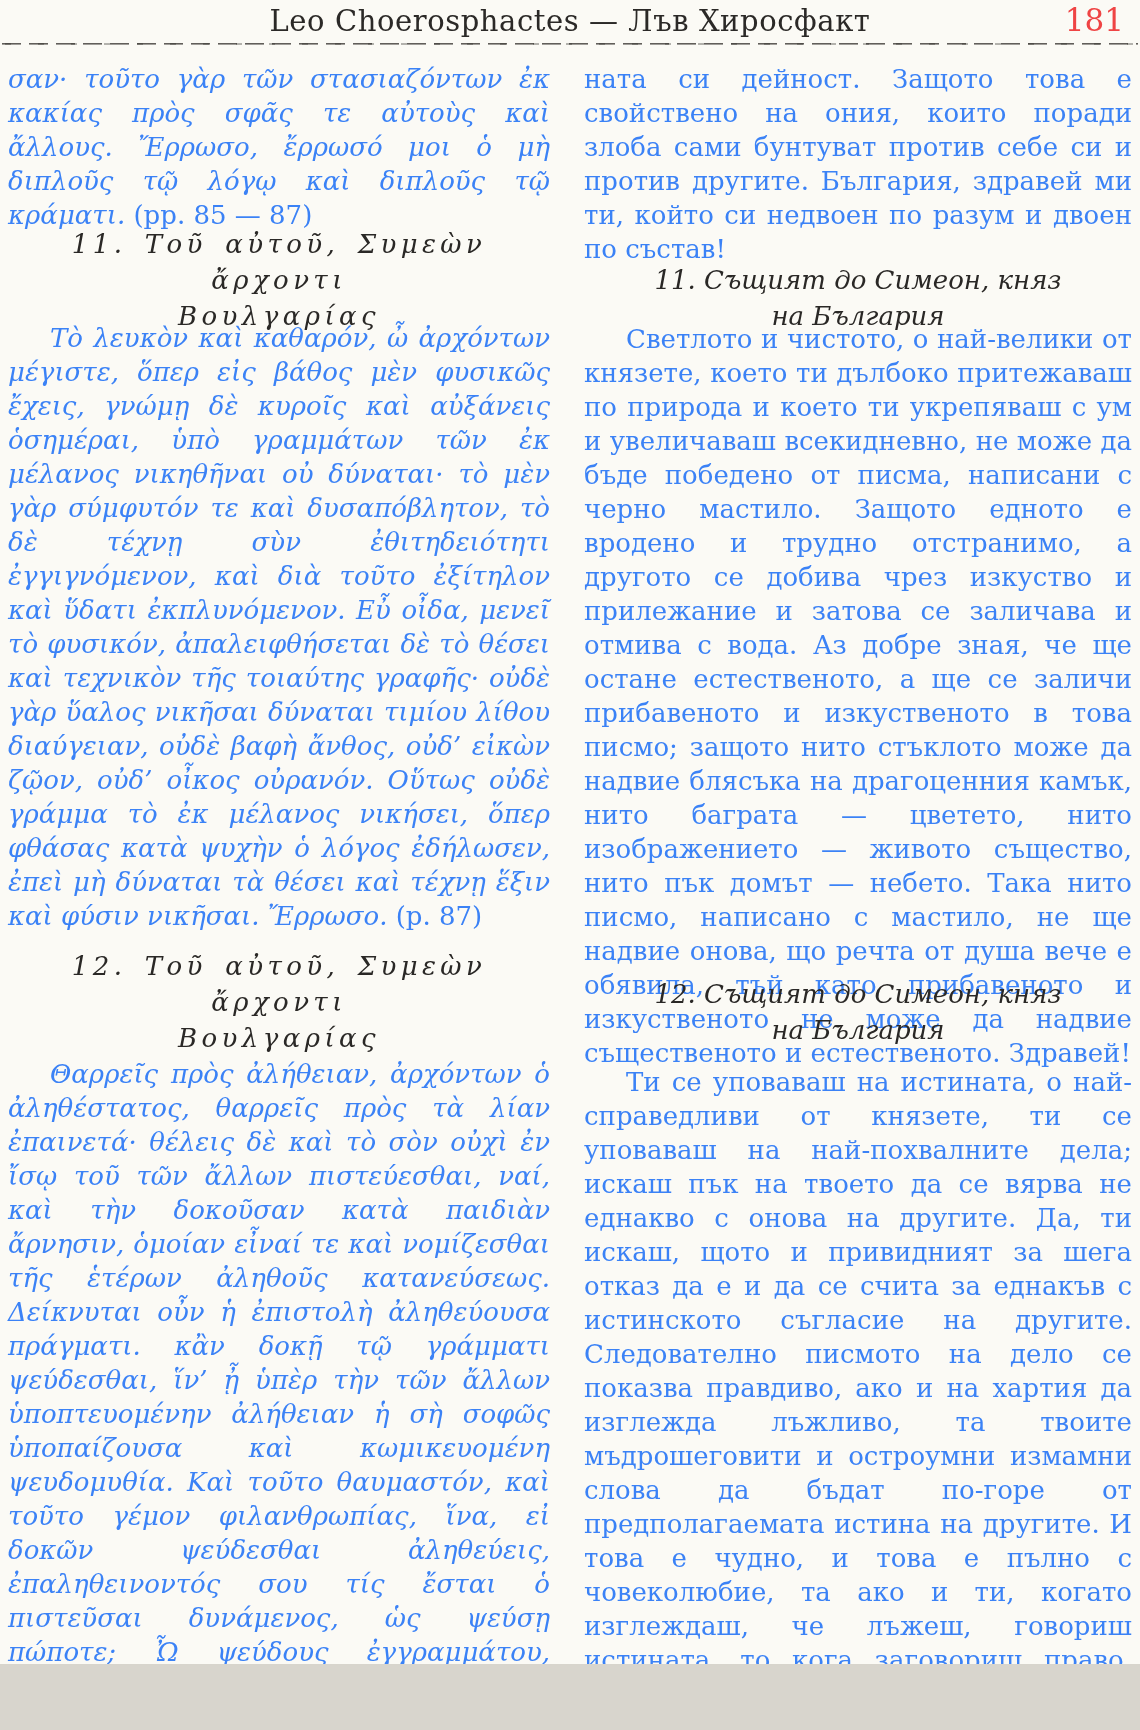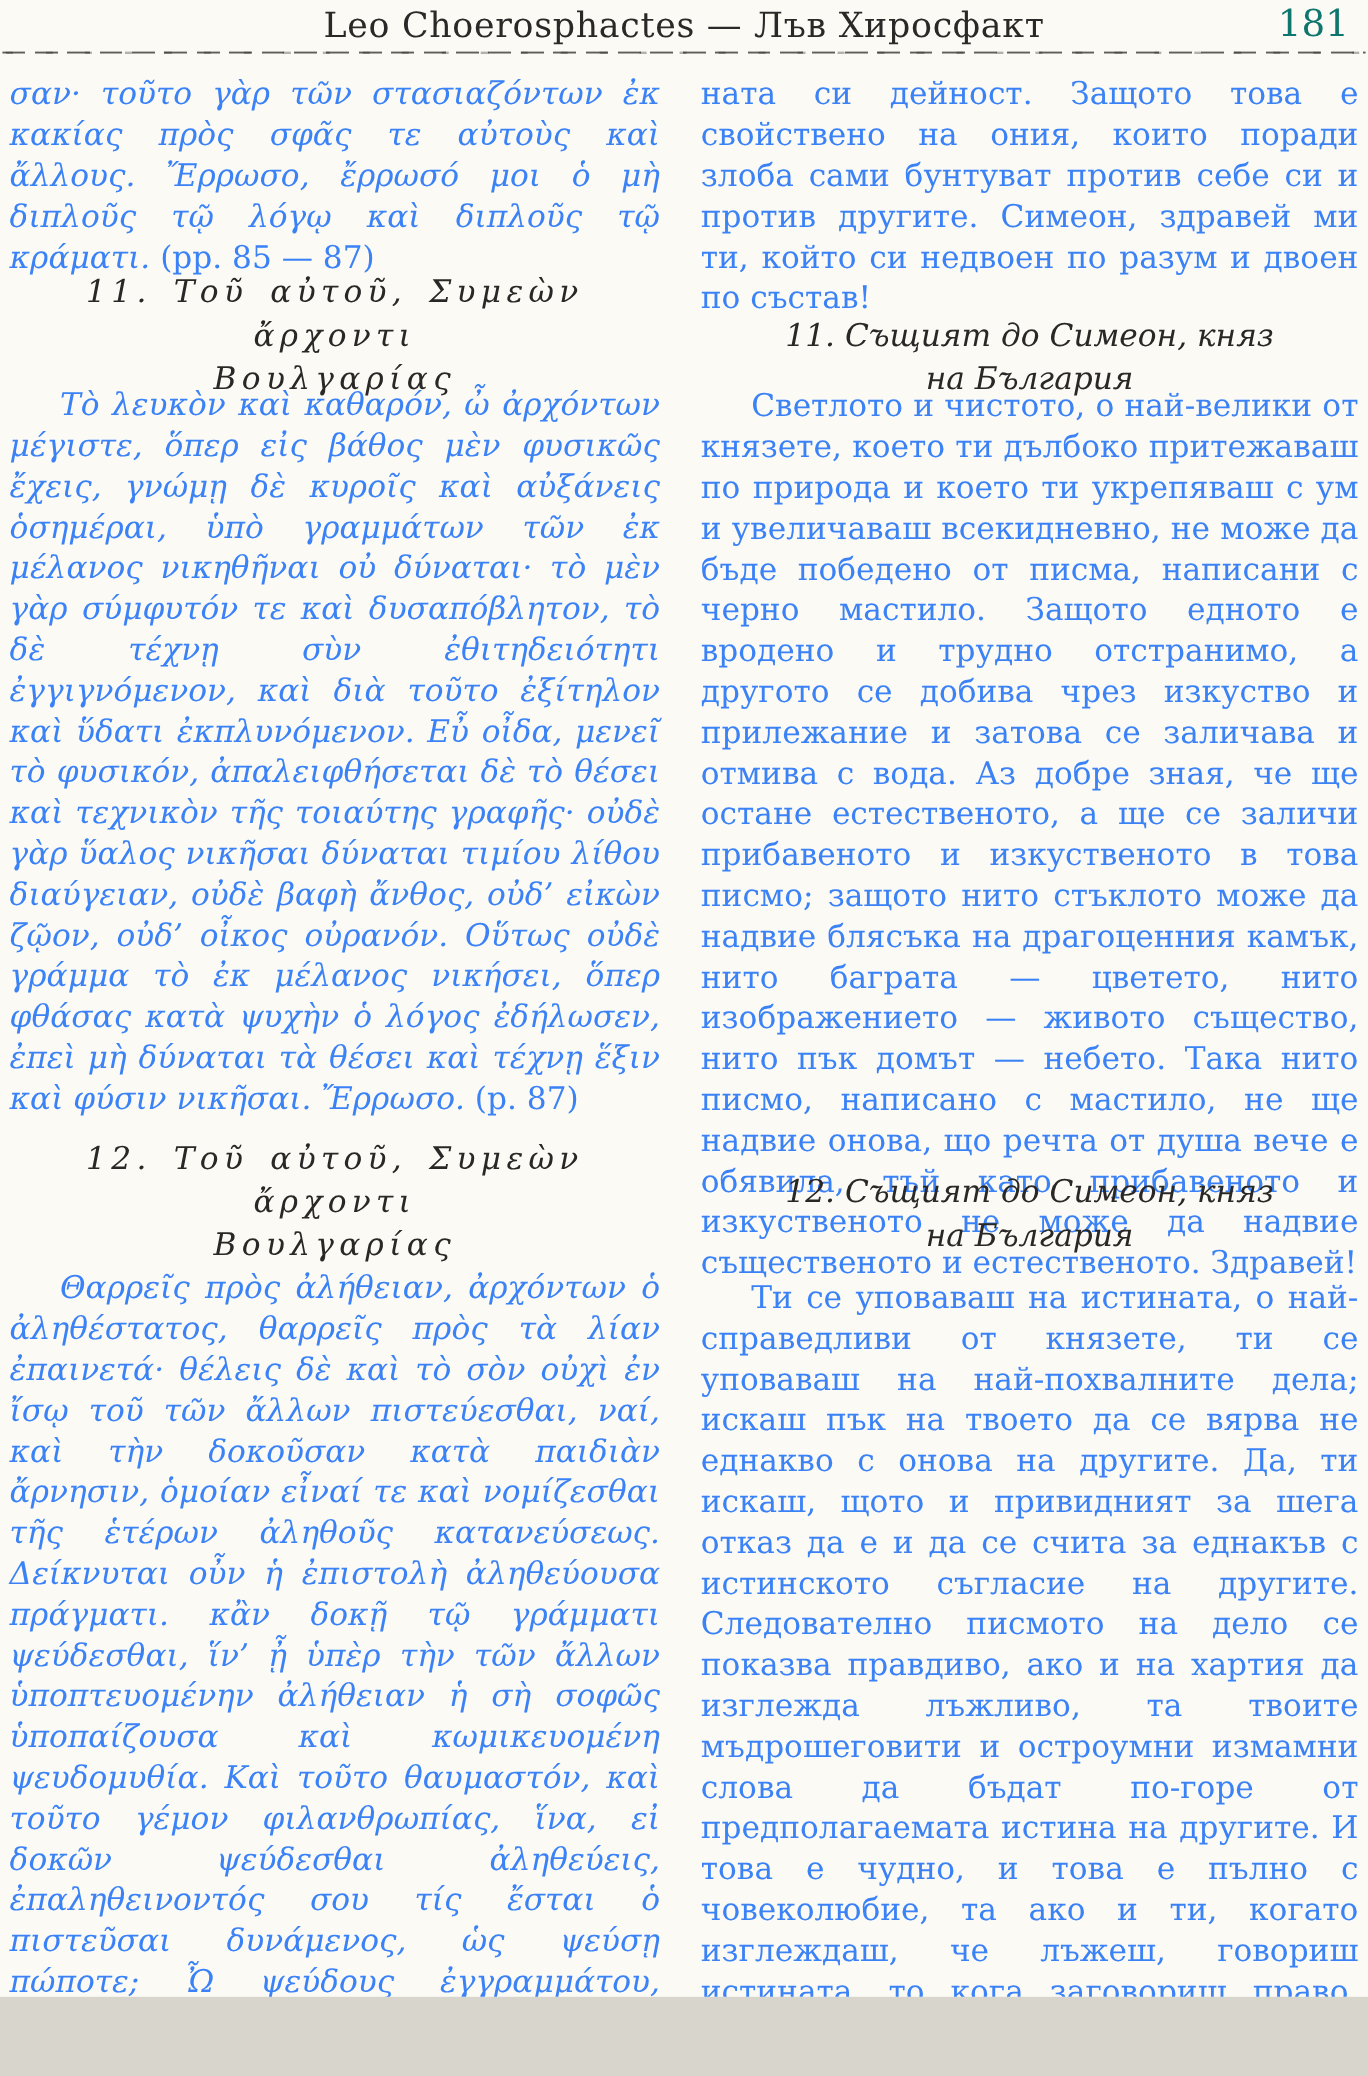--- a/index.html
+++ b/index.html
@@ -22,21 +22,21 @@
     top: 4px; left: 0; right: 0;
     text-align: center;
     font-size: 29px;
     letter-spacing: .02em;
     color: #2b2927;
   }
   .head-page-num {
     position: absolute;
     top: 2px; right: 16px;
     font-size: 31px;
-    color: #0f766e;
+    color: #ef4444;
   }
   .head-rule {
     position: absolute;
     top: 42px; left: 2px; right: 2px;
     height: 3px;
     background:
       repeating-linear-gradient(90deg, rgba(45,42,38,.75) 0 19px, transparent 19px 27px),
       repeating-linear-gradient(90deg, rgba(45,42,38,.35) 0 6px, transparent 6px 33px);
     background-position: 0 1px, 3px 1px;
     background-size: auto 1.6px, auto 1.6px;
@@ -93,21 +93,21 @@
   <p class="block col-left t-intro-l para"><span class="gk">σαν· τοῦτο γὰρ τῶν στασιαζόντων ἐκ κακίας πρὸς σφᾶς τε αὐτοὺς καὶ ἄλλους. Ἔρρωσο, ἔρρωσό μοι ὁ μὴ διπλοῦς τῷ λόγῳ καὶ διπλοῦς τῷ κράματι.</span> <span class="cite">(pp. 85 — 87)</span></p>
 
   <h3 class="block col-left t-h11-l heading greek"><span>11. Τοῦ αὐτοῦ, Συμεὼν ἄρχοντι</span><br><span>Βουλγαρίας</span></h3>
 
   <p class="block col-left t-p11-l para indent"><span class="gk">Τὸ λευκὸν καὶ καθαρόν, ὦ ἀρχόντων μέγιστε, ὅπερ εἰς βάθος μὲν φυσικῶς ἔχεις, γνώμῃ δὲ κυροῖς καὶ αὐξάνεις ὁσημέραι, ὑπὸ γραμμάτων τῶν ἐκ μέλανος νικηθῆναι οὐ δύναται· τὸ μὲν γὰρ σύμφυτόν τε καὶ δυσαπόβλητον, τὸ δὲ τέχνῃ σὺν ἐθιτηδειότητι ἐγγιγνόμενον, καὶ διὰ τοῦτο ἐξίτηλον καὶ ὕδατι ἐκπλυνόμενον. Εὖ οἶδα, μενεῖ τὸ φυσικόν, ἀπαλειφθήσεται δὲ τὸ θέσει καὶ τεχνικὸν τῆς τοιαύτης γραφῆς· οὐδὲ γὰρ ὕαλος νικῆσαι δύναται τιμίου λίθου διαύγειαν, οὐδὲ βαφὴ ἄνθος, οὐδ’ εἰκὼν ζῷον, οὐδ’ οἶκος οὐρανόν. Οὕτως οὐδὲ γράμμα τὸ ἐκ μέλανος νικήσει, ὅπερ φθάσας κατὰ ψυχὴν ὁ λόγος ἐδήλωσεν, ἐπεὶ μὴ δύναται τὰ θέσει καὶ τέχνῃ ἕξιν καὶ φύσιν νικῆσαι. Ἔρρωσο.</span> <span class="cite">(p. 87)</span></p>
 
   <h3 class="block col-left t-h12-l heading greek"><span>12. Τοῦ αὐτοῦ, Συμεὼν ἄρχοντι</span><br><span>Βουλγαρίας</span></h3>
 
   <p class="block col-left t-p12-l para indent"><span class="gk">Θαρρεῖς πρὸς ἀλήθειαν, ἀρχόντων ὁ ἀληθέστατος, θαρρεῖς πρὸς τὰ λίαν ἐπαινετά· θέλεις δὲ καὶ τὸ σὸν οὐχὶ ἐν ἴσῳ τοῦ τῶν ἄλλων πιστεύεσθαι, ναί, καὶ τὴν δοκοῦσαν κατὰ παιδιὰν ἄρνησιν, ὁμοίαν εἶναί τε καὶ νομίζεσθαι τῆς ἑτέρων ἀληθοῦς κατανεύσεως. Δείκνυται οὖν ἡ ἐπιστολὴ ἀληθεύουσα πράγματι. κἂν δοκῇ τῷ γράμματι ψεύδεσθαι, ἵν’ ᾖ ὑπὲρ τὴν τῶν ἄλλων ὑποπτευομένην ἀλήθειαν ἡ σὴ σοφῶς ὑποπαίζουσα καὶ κωμικευομένη ψευδομυθία. Καὶ τοῦτο θαυμαστόν, καὶ τοῦτο γέμον φιλανθρωπίας, ἵνα, εἰ δοκῶν ψεύδεσθαι ἀληθεύεις, ἐπαληθεινοντός σου τίς ἔσται ὁ πιστεῦσαι δυνάμενος, ὡς ψεύσῃ πώποτε; Ὦ ψεύδους ἐγγραμμάτου, ἀληθείας ἐμπράκτου γέμοντος! Οὕτω δοκῶν ψεύδεσθαι ἀληθεύεις, καὶ ἀληθεύων οὐκ εἰς ψεῦδος αὖθις ἀποκλίνεις. Ἔρρωσο.</span></p>
 
-  <p class="block col-right t-intro-r para"><span>ната си дейност. Защото това е свойствено на ония, които поради злоба сами бунтуват против себе си и против другите. Симеон, здравей ми ти, който си недвоен по разум и двоен по състав!</span></p>
+  <p class="block col-right t-intro-r para"><span>ната си дейност. Защото това е свойствено на ония, които поради злоба сами бунтуват против себе си и против другите. България, здравей ми ти, който си недвоен по разум и двоен по състав!</span></p>
 
   <h3 class="block col-right t-h11-r heading"><span>11. Същият до Симеон, княз</span><br><span>на България</span></h3>
 
   <p class="block col-right t-p11-r para indent"><span>Светлото и чистото, о най-велики от князете, което ти дълбоко притежаваш по природа и което ти укрепяваш с ум и увеличаваш всекидневно, не може да бъде победено от писма, написани с черно мастило. Защото едното е вродено и трудно отстранимо, а другото се добива чрез изкуство и прилежание и затова се заличава и отмива с вода. Аз добре зная, че ще остане естественото, а ще се заличи прибавеното и изкуственото в това писмо; защото нито стъклото може да надвие блясъка на драгоценния камък, нито баграта — цветето, нито изображението — живото същество, нито пък домът — небето. Така нито писмо, написано с мастило, не ще надвие онова, що речта от душа вече е обявила, тъй като прибавеното и изкуственото не може да надвие същественото и естественото. Здравей!</span></p>
 
   <h3 class="block col-right t-h12-r heading"><span>12. Същият до Симеон, княз</span><br><span>на България</span></h3>
 
   <p class="block col-right t-p12-r para indent"><span>Ти се уповаваш на истината, о най-справедливи от князете, ти се уповаваш на най-похвалните дела; искаш пък на твоето да се вярва не еднакво с онова на другите. Да, ти искаш, щото и привидният за шега отказ да е и да се счита за еднакъв с истинското съгласие на другите. Следователно писмото на дело се показва правдиво, ако и на хартия да изглежда лъжливо, та твоите мъдрошеговити и остроумни измамни слова да бъдат по-горе от предполагаемата истина на другите. И това е чудно, и това е пълно с човеколюбие, та ако и ти, когато изглеждаш, че лъжеш, говориш истината, то кога заговориш право, кой ще може да повярва, че ти някога си го лъгал? О написана лъжа, пълна с действителна правда! Така, когато ти изглеждаш, че лъжеш, ти говориш истината, а като говориш истината, ти няма пък да се обърнеш към лъжата. Здравей!</span></p>
 
 </div>

